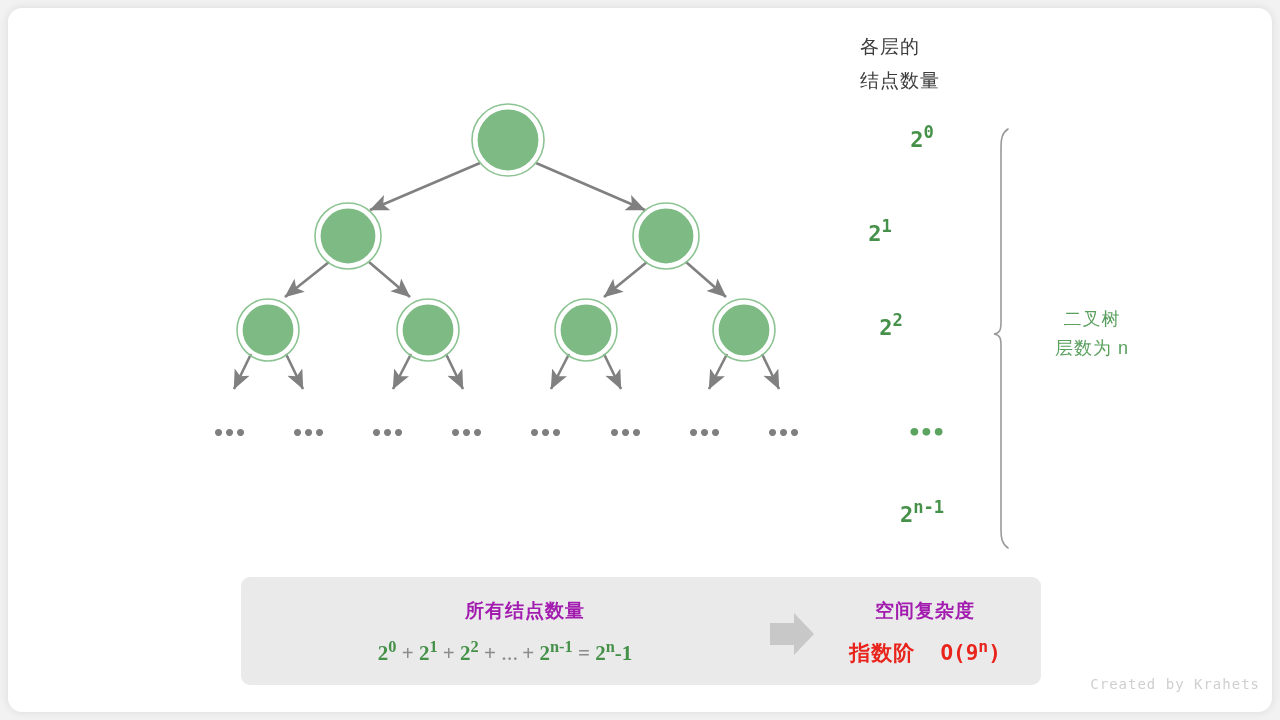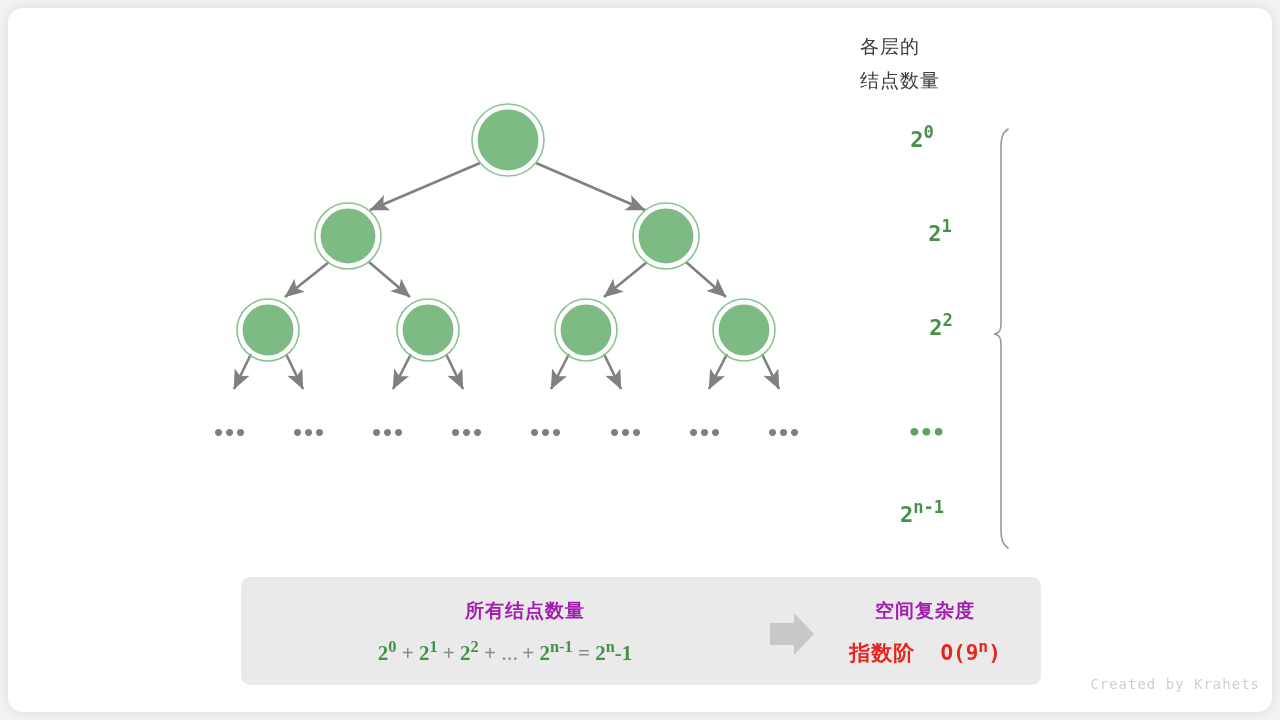--- a/index.html
+++ b/index.html
@@ -223,31 +223,35 @@
   <div class="tree-dots" style="left:625px;top:433px">•••</div>
   <div class="tree-dots" style="left:704px;top:433px">•••</div>
   <div class="tree-dots" style="left:783px;top:433px">•••</div>
 
   <div class="head-line" style="left:860px;top:36px;width:120px">各层的</div>
   <div class="head-line" style="left:860px;top:70px;width:120px">结点数量</div>
 
   <div class="lvl-label" style="left:922px;top:139px">
     <span>2</span><sup>0</sup>
   </div>
-  <div class="lvl-label" style="left:940px;top:233px">
+  <div class="lvl-label" style="left:880px;top:233px">
     <span>2</span><sup>1</sup>
   </div>
-  <div class="lvl-label" style="left:941px;top:327px">
+  <div class="lvl-label" style="left:891px;top:327px">
     <span>2</span><sup>2</sup>
   </div>
   <div class="lvl-dots" style="left:926px;top:432px">•••</div>
   <div class="lvl-label" style="left:922px;top:514px">
     <span>2</span><sup>n-1</sup>
   </div>
 
+  <div class="brace-note" style="left:1092px;top:334px">
+    <div>二叉树</div>
+    <div>层数为 n</div>
+  </div>
 
   <div class="sumbox"></div>
 
   <div class="sum-title" style="left:525px;top:611px">所有结点数量</div>
 
   <div class="sum-formula" style="left:505px;top:653px">
     <span><span>2</span><sup>0</sup></span>
     <span class="op">+</span>
     <span><span>2</span><sup>1</sup></span>
     <span class="op">+</span>

